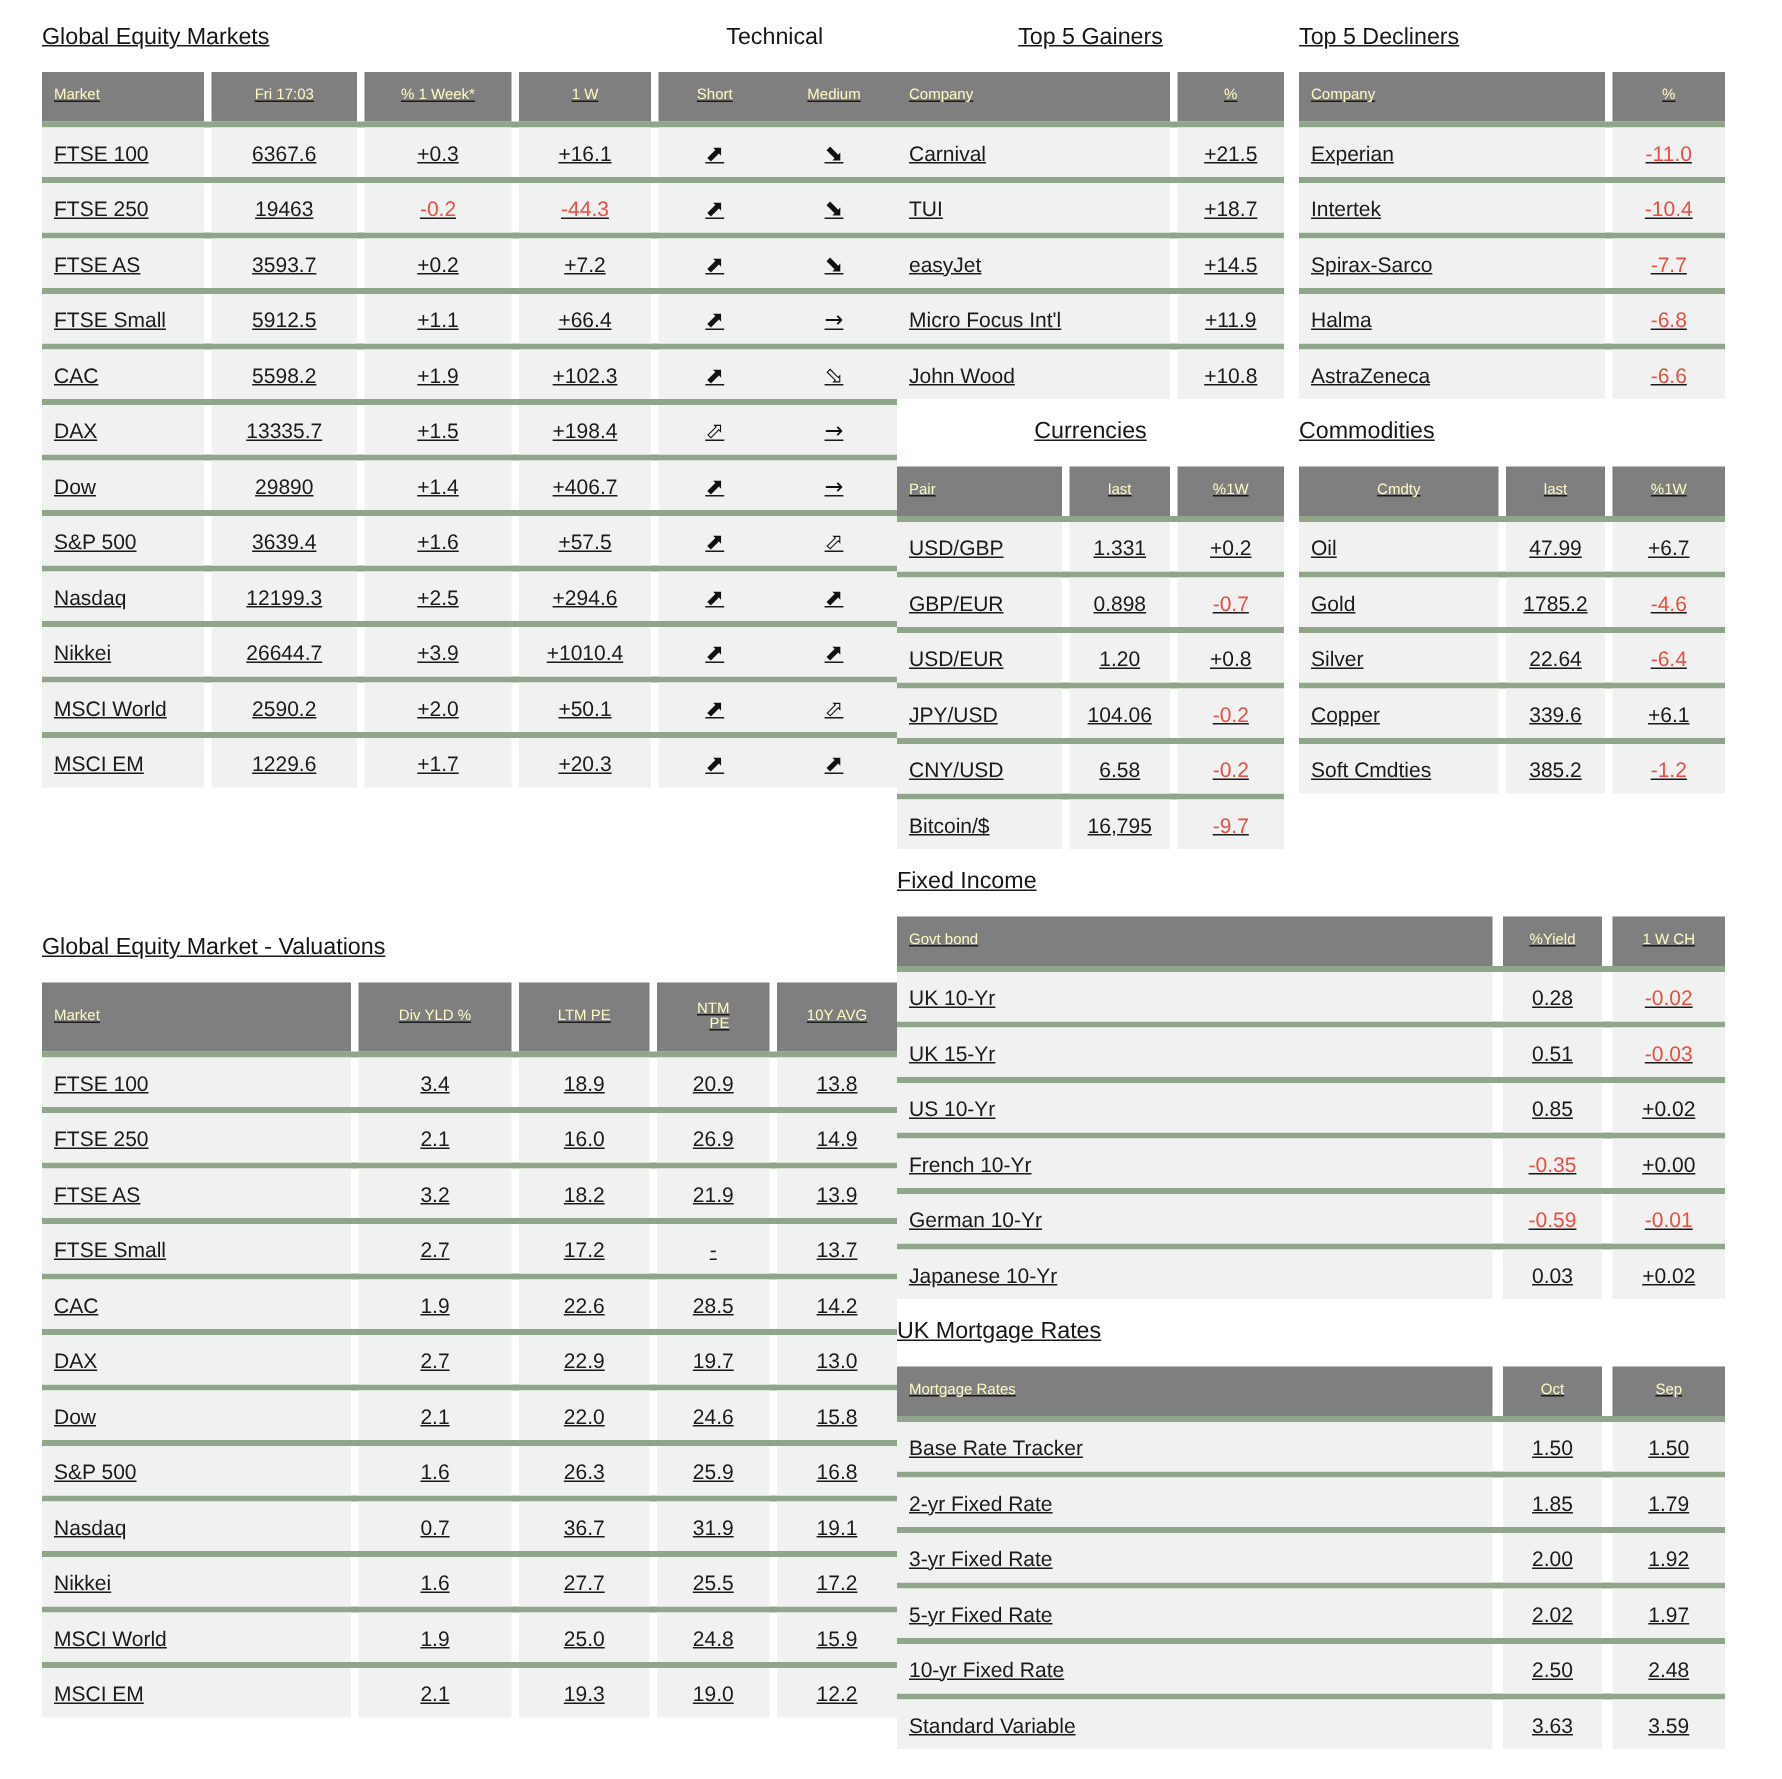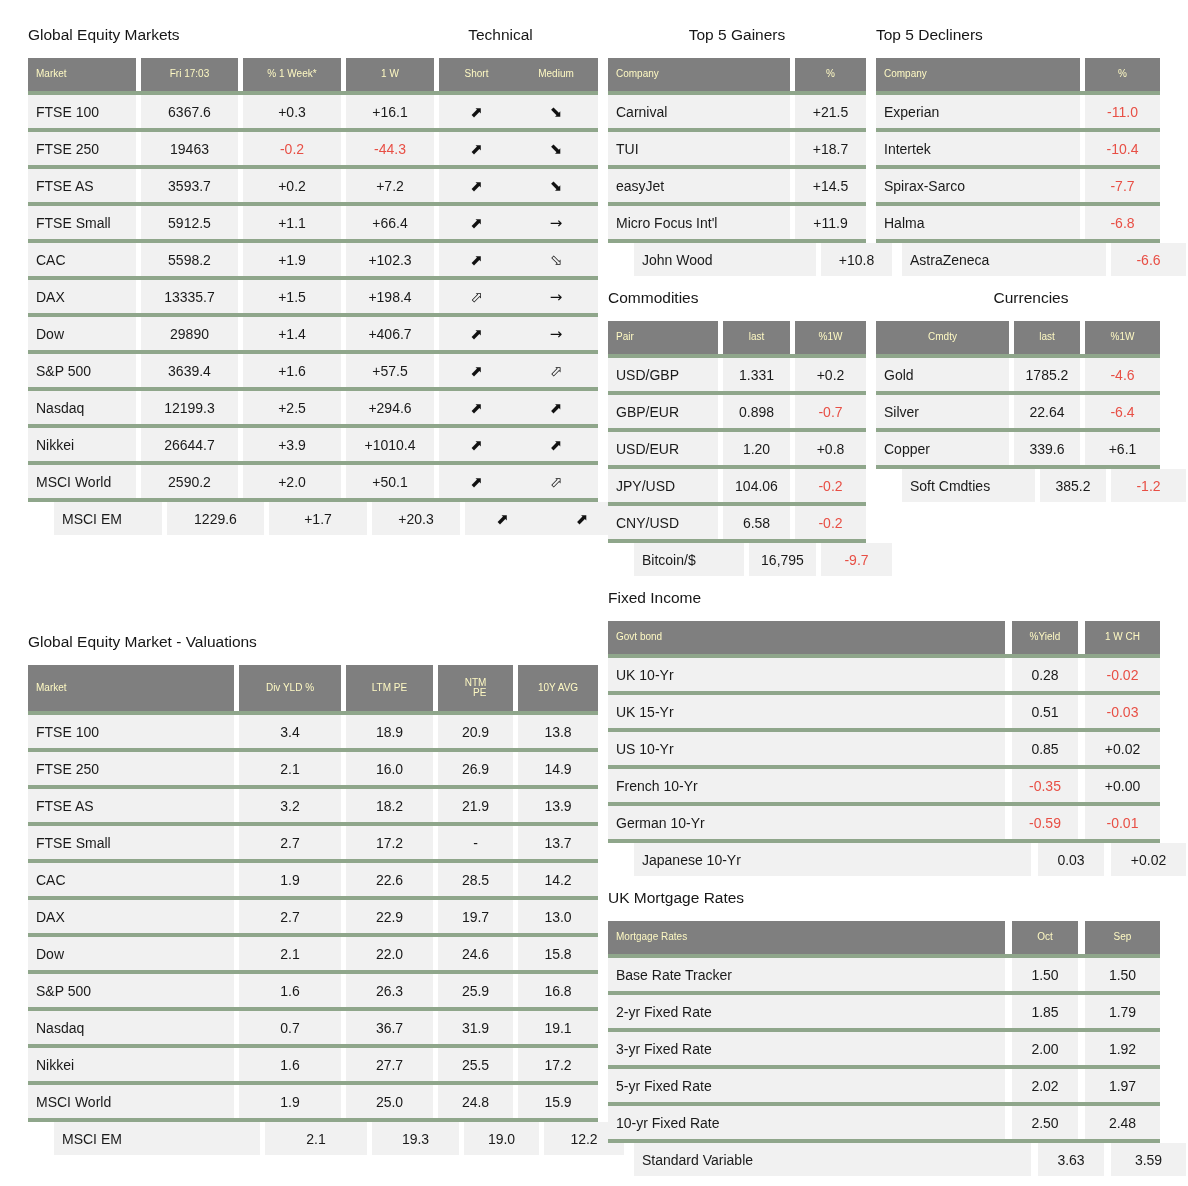--- a/index.html
+++ b/index.html
@@ -9,36 +9,36 @@
     --negative_red:#e84f45;
     --text:#1a1a1a;
   }
   *{box-sizing:border-box;}
   html,body{margin:0;padding:0;}
   body{
     width:1188px;height:1186px;overflow:hidden;background:#ffffff;
     font-family:"Liberation Sans","DejaVu Sans",sans-serif;
     color:var(--text);
   }
-  .page{display:flex;gap:10px;padding:26px 0 0 28px;}
+  .page{display:flex;padding:16px 0 0 28px;text-decoration:underline;}
   .col-left{width:570px;flex:none;}
   .col-right{width:552px;flex:none;}
 
   .title-row{position:relative;height:26px;margin-bottom:6px;}
   .sec-title{font-size:15.5px;color:#161616;white-space:nowrap;}
-  .tech-title{position:absolute;left:392px;top:0;width:161px;text-align:center;}
+  .tech-title{position:absolute;left:408px;top:0;width:161px;text-align:center;}
 
   .titles-pair{display:flex;gap:10px;height:26px;margin-bottom:6px;}
   .w-gain{width:258px;flex:none;text-align:center;}
   .w-dec{width:284px;flex:none;}
 
   .pair{display:flex;gap:10px;}
 
   .thead,.trow{display:grid;column-gap:5px;border-bottom:4px solid var(--separator_green);}
-  .tbody .trow:last-child{border-bottom:none;margin-left:26px;}
+  .tbody .trow:last-child{border-bottom:none;}
   .cell{
     background:var(--row_bg);height:33px;
     display:flex;align-items:center;justify-content:center;
     font-size:14px;white-space:nowrap;
   }
   .thead .cell{
     background:var(--header_bg);color:#fef9c3;font-size:10px;
     white-space:pre-line;text-align:right;line-height:1.05;
   }
   .cell.name,.thead .cell.name{justify-content:flex-start;padding-left:8px;}
@@ -380,22 +380,22 @@
           </div>
             <div class="trow dec-grid">
             <div class="cell name">AstraZeneca</div>
             <div class="cell num neg">-6.6</div>
           </div>
           </div>
       </div>
     </div>
 
     <div class="titles-pair mt">
+      <span class="sec-title w-gain">Currencies</span>
       <span class="sec-title w-dec">Commodities</span>
-      <span class="sec-title w-gain">Currencies</span>
     </div>
 
     <div class="pair">
       <div class="table w258">
         <div class="thead cur-grid">
           <div class="cell name">Pair</div>
           <div class="cell">last</div>
           <div class="cell">%1W</div>
         </div>
         <div class="tbody">
@@ -433,20 +433,25 @@
           </div>
       </div>
       <div class="table w284">
         <div class="thead com-grid">
           <div class="cell">Cmdty</div>
           <div class="cell">last</div>
           <div class="cell">%1W</div>
         </div>
         <div class="tbody">
 
+        <div class="trow com-grid">
+            <div class="cell name">Oil</div>
+            <div class="cell num">47.99</div>
+            <div class="cell num">+6.7</div>
+          </div>
             <div class="trow com-grid">
             <div class="cell name">Gold</div>
             <div class="cell num">1785.2</div>
             <div class="cell num neg">-4.6</div>
           </div>
             <div class="trow com-grid">
             <div class="cell name">Silver</div>
             <div class="cell num">22.64</div>
             <div class="cell num neg">-6.4</div>
           </div>

